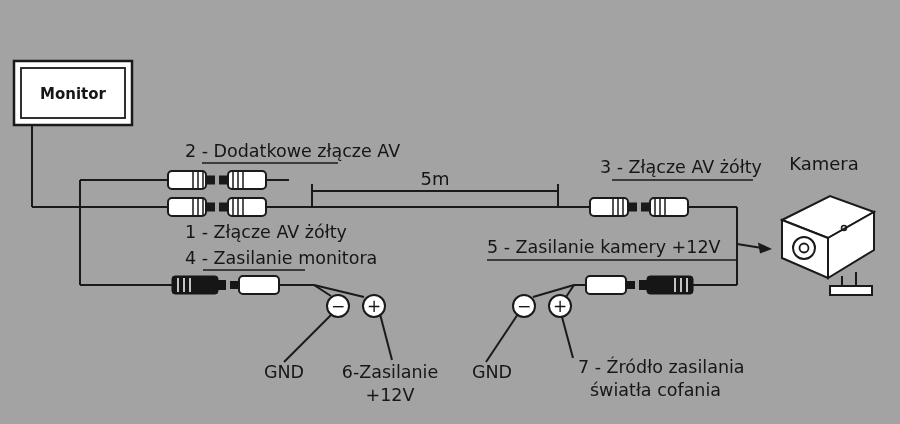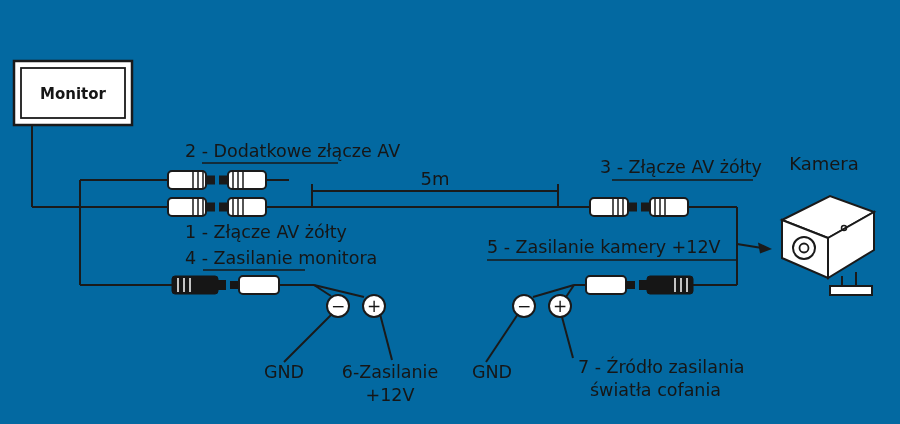--- a/index.html
+++ b/index.html
@@ -1,19 +1,19 @@
 <!DOCTYPE html>
 <html><head>
 <meta charset="utf-8">
 <style>
   html,body{margin:0;padding:0;background:#fff;}
   .stage{
     position:relative;
     width:900px;height:424px;
-    background:#0369a1;
+    background:#a3a3a3;
     font-family:"DejaVu Sans","Liberation Sans",sans-serif;
     overflow:hidden;
   }
   svg text{fill:#161616;}
 </style>
 </head>
 <body>
 
 <div class="stage">
 <svg width="900" height="424" viewBox="0 0 900 424" xmlns="http://www.w3.org/2000/svg">

